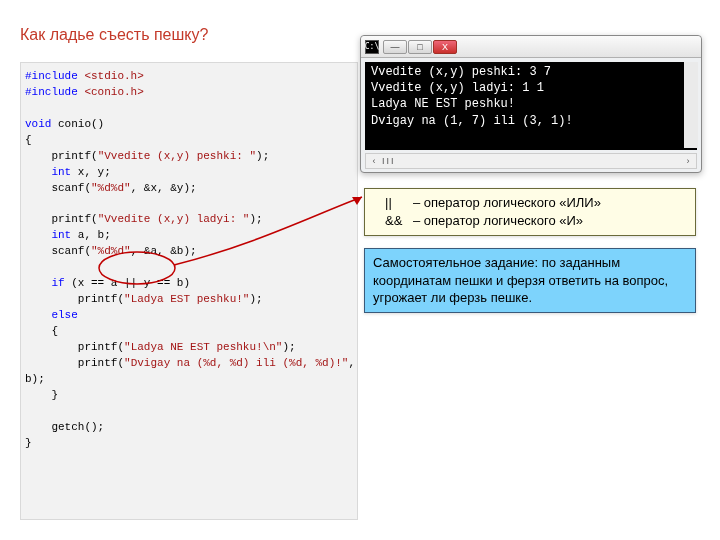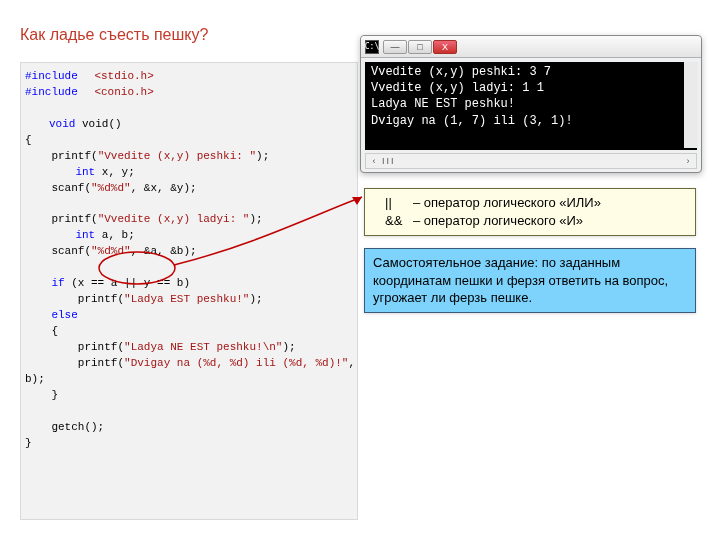--- a/index.html
+++ b/index.html
@@ -28,23 +28,23 @@
     background: #f2f2f2;
     border: 1px solid #d9d9d9;
     padding: 6px 4px 6px 4px;
     font-family: "Courier New", monospace;
     font-size: 11px;
     line-height: 1.45;
     white-space: pre;
     overflow: hidden;
   }
   .code-panel .kw { color: #0000ff; }
-  .code-panel .inc { color: #a31515; padding-left: 10px; }
+  .code-panel .inc { color: #a31515; }
   .code-panel .str { color: #a31515; }
-  .code-panel .typ { color: #0000ff; margin-left: 24px; }
+  .code-panel .typ { color: #0000ff; }
   .console-window {
     position: absolute;
     top: 35px;
     left: 360px;
     width: 342px;
     height: 138px;
     background: #eef0f2;
     border: 1px solid #888;
     border-radius: 4px;
     box-shadow: 0 2px 6px rgba(0,0,0,0.25);
@@ -152,21 +152,21 @@
   }
 </style>
 </head>
 <body>
 
 <div class="title">Как ладье съесть пешку?</div>
 
 <div class="code-panel"><span class="kw">#include</span><span class="inc"> &lt;stdio.h&gt;</span>
 <span class="kw">#include</span><span class="inc"> &lt;conio.h&gt;</span>
 <span></span>
-<span class="typ">void</span><span> void()</span>
+<span class="typ">void</span><span> conio()</span>
 <span>{</span>
 <span>    printf(</span><span class="str">"Vvedite (x,y) peshki: "</span><span>);</span>
 <span>    </span><span class="typ">int</span><span> x, y;</span>
 <span>    scanf(</span><span class="str">"%d%d"</span><span>, &amp;x, &amp;y);</span>
 <span></span>
 <span>    printf(</span><span class="str">"Vvedite (x,y) ladyi: "</span><span>);</span>
 <span>    </span><span class="typ">int</span><span> a, b;</span>
 <span>    scanf(</span><span class="str">"%d%d"</span><span>, &amp;a, &amp;b);</span>
 <span></span>
 <span>    </span><span class="kw">if</span><span> (x == a || y == b)</span>

